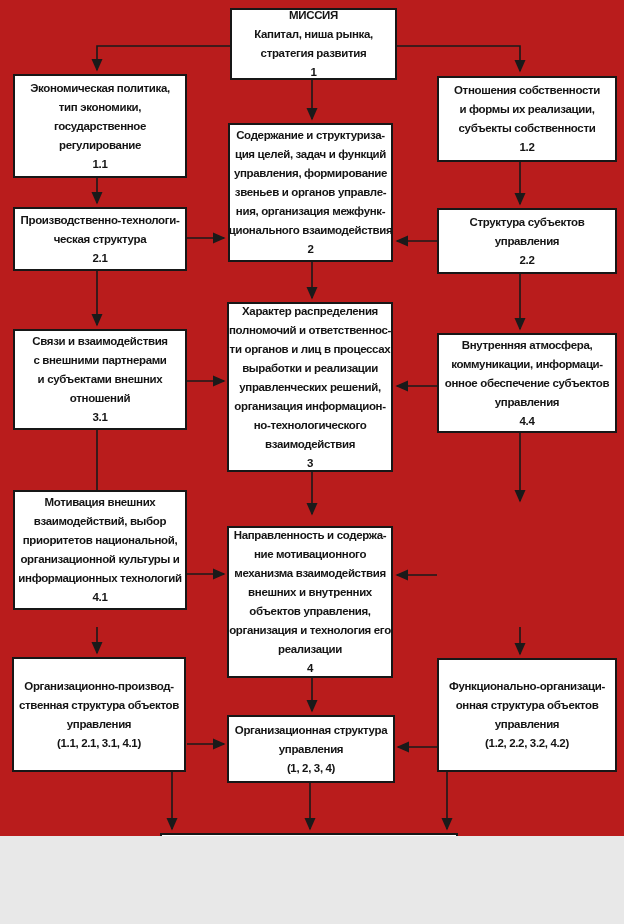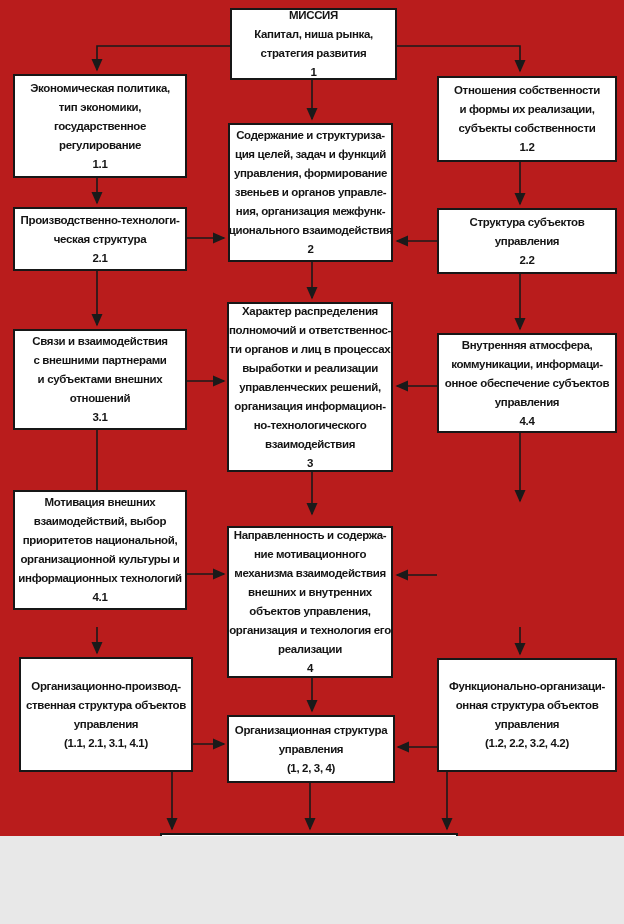--- a/index.html
+++ b/index.html
@@ -152,21 +152,21 @@
 3.1</div>
   </div>
   <div class="box" style="left:13px; top:490px; width:174px; height:120px;">
     <div class="box-text">Мотивация внешних
 взаимодействий, выбор
 приоритетов национальной,
 организационной культуры и
 информационных технологий
 4.1</div>
   </div>
-  <div class="box" style="left:19px; top:657px; width:174px; height:115px;">
+  <div class="box" style="left:12px; top:657px; width:174px; height:115px;">
     <div class="box-text">Организационно-производ-
 ственная структура объектов
 управления
 (1.1, 2.1, 3.1, 4.1)</div>
   </div>
 
   <div class="box" style="left:437px; top:76px; width:180px; height:86px;">
     <div class="box-text">Отношения собственности
 и формы их реализации,
 субъекты собственности

